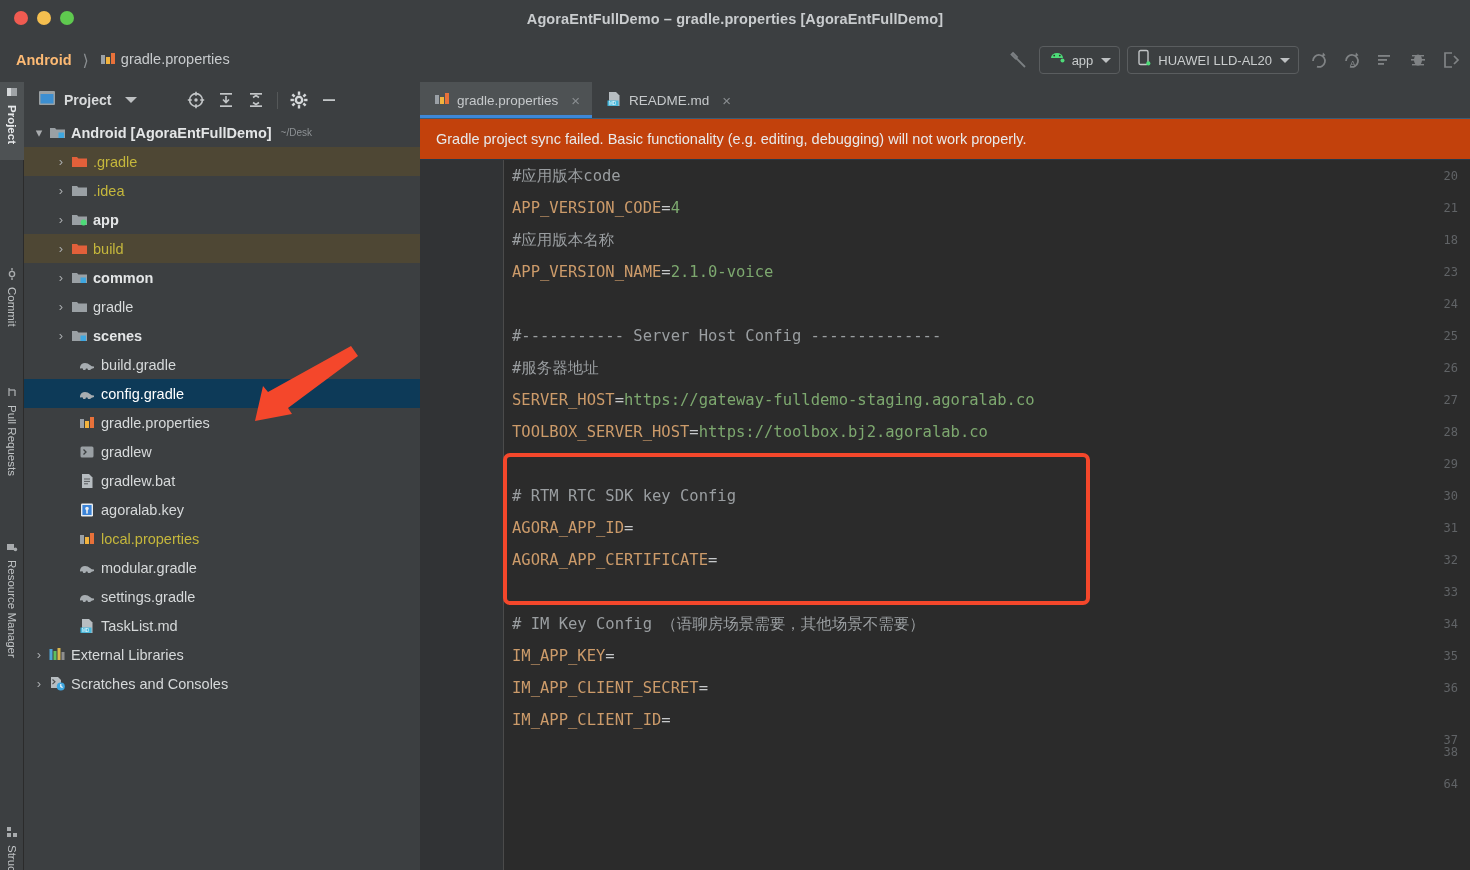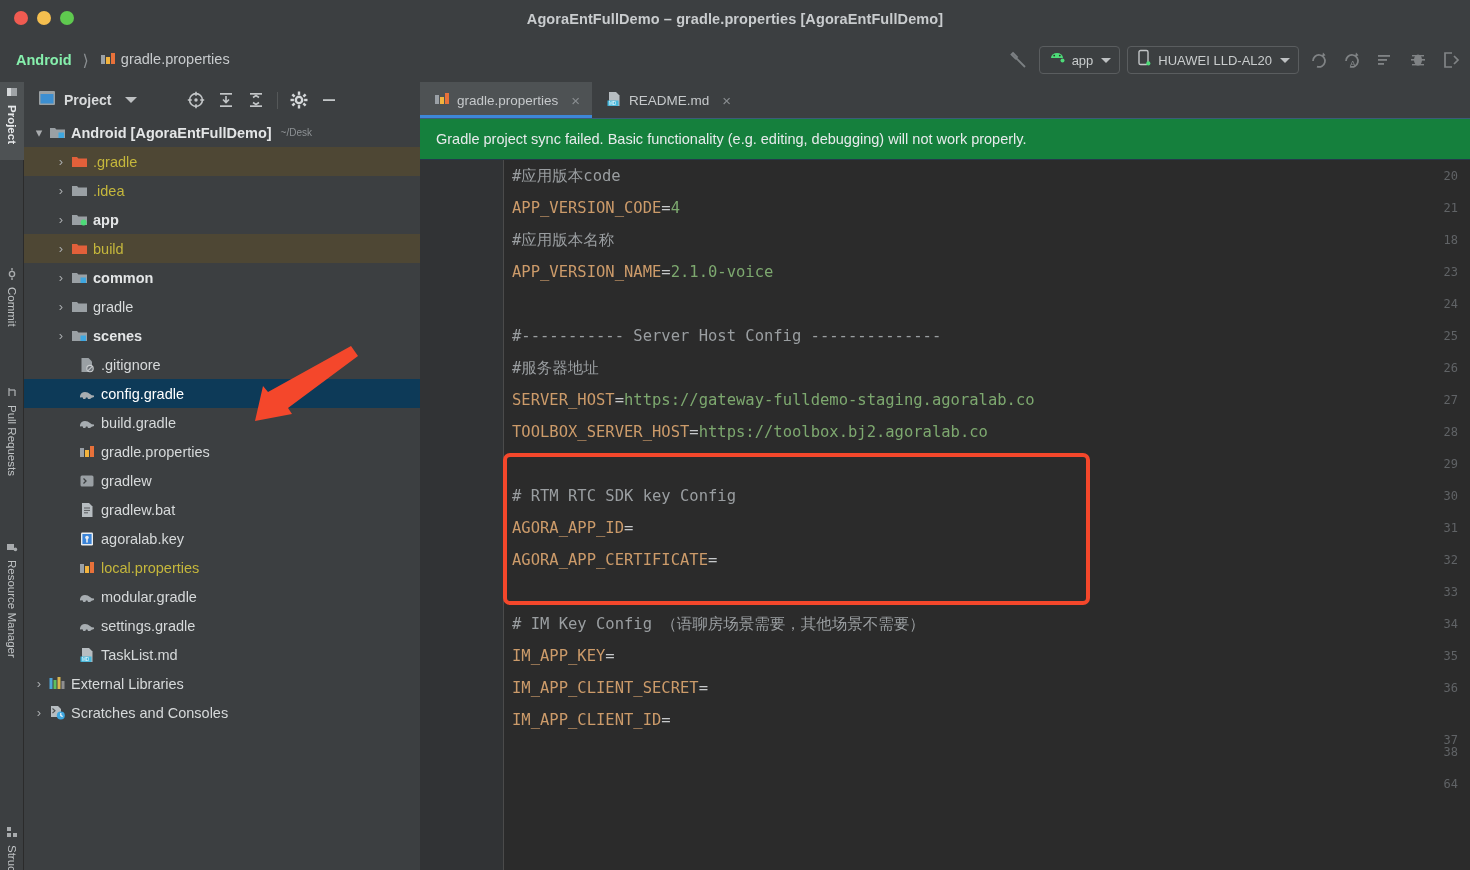--- a/index.html
+++ b/index.html
@@ -30,21 +30,21 @@
   }
 
   
   .navbar{
     position:absolute; left:0; top:38px; width:1470px; height:44px;
     background:#3c3f41;
     display:flex; align-items:center;
   }
   .crumbs{ display:flex; align-items:center; padding-left:12px; gap:2px; }
   .crumb{
-    font-size:14.5px; color:#86efac; font-weight:bold;
+    font-size:14.5px; color:#fdba74; font-weight:bold;
     padding:2px 4px; white-space:nowrap;
   }
   .crumb.plain{ font-weight:normal; color:#c8cbcd; }
   .crumb-sep{ color:#8b8f92; font-size:16px; padding:0 5px; }
   .crumb-ico{ display:inline-block; vertical-align:-3px; margin-right:5px; }
 
   .right-tools{
     position:absolute; right:6px; top:0; height:44px;
     display:flex; align-items:center; gap:7px;
   }
@@ -127,21 +127,21 @@
   }
   .etab.active{ background:#4e5254; }
   .etab.active::after{
     content:''; position:absolute; left:0; bottom:0; width:100%; height:3px;
     background:#3d87d8;
   }
   .etab .xc{ font-size:15px; color:#8a8e91; margin-left:6px; }
 
   .banner{
     position:absolute; left:0; top:36px; width:1050px; height:42px;
-    background:#15803d; border-top:1px solid #3a5d78; border-bottom:1px solid #25394a;
+    background:#c2410c; border-top:1px solid #3a5d78; border-bottom:1px solid #25394a;
     display:flex; align-items:center; padding-left:16px;
   }
   .banner span{ font-size:14.5px; color:#e8eaec; }
 
   .code{
     position:absolute; left:0; top:78px; width:1050px; height:710px;
     background:#2b2b2b; overflow:hidden;
   }
   .gutter{
     position:absolute; left:0; top:0; width:84px; height:710px;
@@ -456,49 +456,39 @@
         <span class="arrow">›</span>
         <span class="ricon">
           <svg width="17" height="15" viewBox="0 0 17 15">
               <path d="M1 3 h5 l1.4 1.6 H16 v8.4 H1 z" fill="#9aa0a4"></path>
               <rect x="9.5" y="7.5" width="5.5" height="5.5" fill="#3fa7e0"></rect>
             </svg>
         </span>
         <span class="rlabel">scenes</span>
       </div>
 
-      <div class="row" style="padding-left:52px">
-        <span class="ricon">
-          <svg width="16" height="16" viewBox="0 0 16 16">
-              <path d="M2.5 1 h7 l3.5 3.5 V15 h-10.5 z" fill="#9aa0a4"></path>
-              <circle cx="11" cy="11.6" r="3.2" fill="#6d7378" stroke="#c9ccce" stroke-width="1.1"></circle>
-              <path d="M9 13.6 L13 9.6" stroke="#c9ccce" stroke-width="1.1"></path>
-            </svg>
-        </span>
-        <span class="rlabel">.gitignore</span>
+
+      <div class="row" style="padding-left:52px">
+        <span class="ricon">
+          <svg width="18" height="14" viewBox="0 0 18 14">
+              <path d="M2 9 q1-4 5-4 q3 0 5 2 q1.5 1.5 4 1.5 v1.5 q-2.5 .5-4 2 h-2 l-.6-1.6 h-1.4 l-.7 1.6 h-2 l-.8-1.8 q-1.5 0-2.5 .3 z" fill="#a7adb1"></path>
+              <circle cx="13.6" cy="6.4" r="0.8" fill="#3c3f41"></circle>
+            </svg>
+        </span>
+        <span class="rlabel">build.gradle</span>
       </div>
 
       <div class="row sel" style="padding-left:52px">
         <span class="ricon">
           <svg width="18" height="14" viewBox="0 0 18 14">
               <path d="M2 9 q1-4 5-4 q3 0 5 2 q1.5 1.5 4 1.5 v1.5 q-2.5 .5-4 2 h-2 l-.6-1.6 h-1.4 l-.7 1.6 h-2 l-.8-1.8 q-1.5 0-2.5 .3 z" fill="#a7adb1"></path>
               <circle cx="13.6" cy="6.4" r="0.8" fill="#0d3a58"></circle>
             </svg>
         </span>
         <span class="rlabel">config.gradle</span>
-      </div>
-
-      <div class="row" style="padding-left:52px">
-        <span class="ricon">
-          <svg width="18" height="14" viewBox="0 0 18 14">
-              <path d="M2 9 q1-4 5-4 q3 0 5 2 q1.5 1.5 4 1.5 v1.5 q-2.5 .5-4 2 h-2 l-.6-1.6 h-1.4 l-.7 1.6 h-2 l-.8-1.8 q-1.5 0-2.5 .3 z" fill="#a7adb1"></path>
-              <circle cx="13.6" cy="6.4" r="0.8" fill="#3c3f41"></circle>
-            </svg>
-        </span>
-        <span class="rlabel">build.gradle</span>
       </div>
 
       <div class="row" style="padding-left:52px">
         <span class="ricon">
           <svg width="16" height="16" viewBox="0 0 16 16">
               <rect x="1" y="4" width="4" height="9" fill="#9aa0a6"></rect>
               <rect x="6" y="6" width="4" height="7" fill="#f2b33d"></rect>
               <rect x="11" y="2" width="4" height="11" fill="#e8713a"></rect>
             </svg>
         </span>

